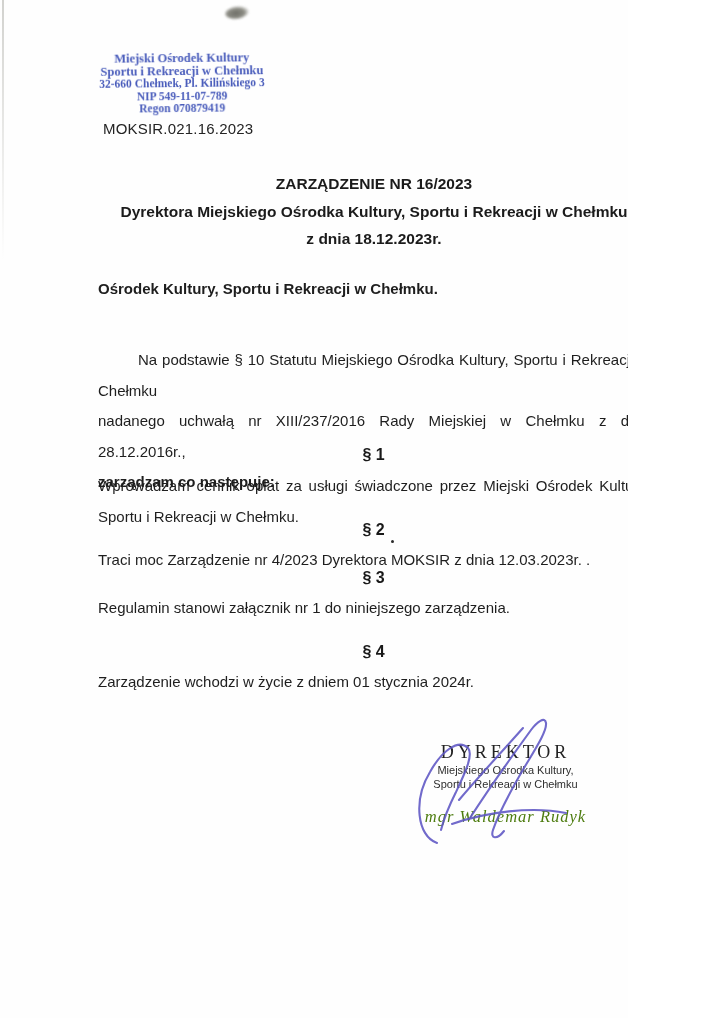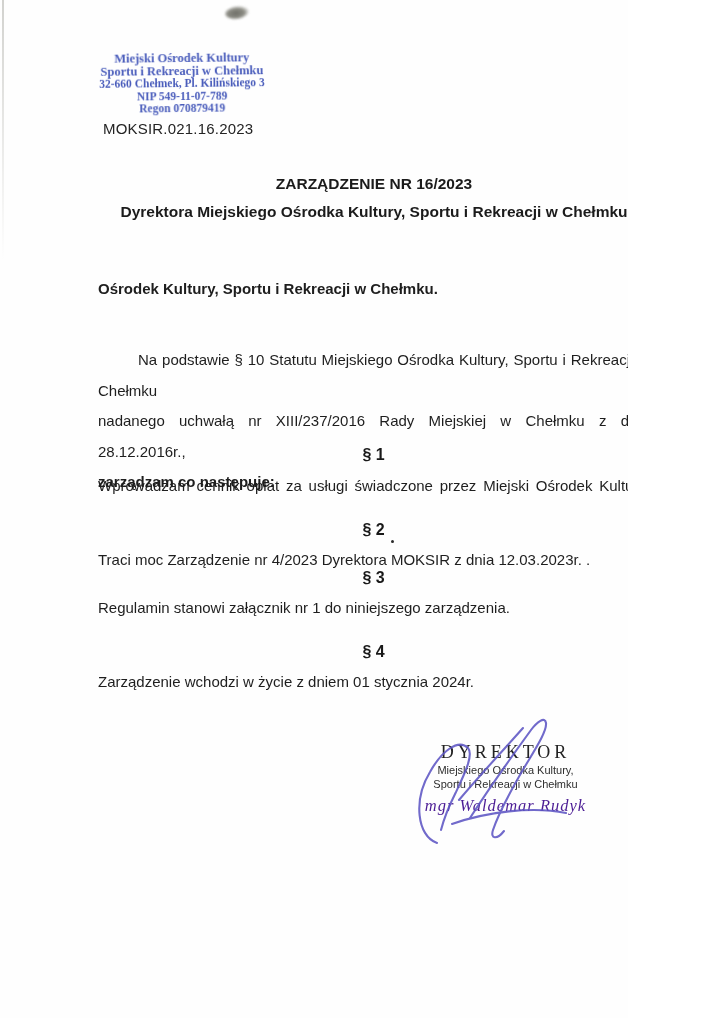--- a/index.html
+++ b/index.html
@@ -66,21 +66,21 @@
   }
   
   .sig-block { position:absolute; left:398px; top:742px; width:215px; text-align:center; }
   .sig-role {
     font-family:"Liberation Serif", serif; font-size:18px; letter-spacing:4px;
     color:#232323; font-weight:500;
   }
   .sig-org { font-size:11px; line-height:12.5px; color:#2e2e2e; margin-top:1px; }
   .sig-name {
     font-family:"Liberation Serif", serif; font-style:italic; font-size:16.5px;
-    letter-spacing:1px; color:#4c1d95; margin-top:6px;
+    letter-spacing:1px; color:#4d7c0f; margin-top:17px;
   }
   .sig-ink { position:absolute; left:405px; top:708px; pointer-events:none; }
 </style>
 </head>
 <body>
 
 <div class="page">
 
   <div class="edge-left"></div>
   <div class="edge-right"></div>
@@ -92,35 +92,37 @@
     <div class="s3">32-660 Chełmek, Pl. Kilińskiego 3</div>
     <div class="s4">NIP 549-11-07-789</div>
     <div class="s5">Regon 070879419</div>
   </div>
 
   <div class="refnum">MOKSIR.021.16.2023</div>
 
   <div class="title-block">
     <div>ZARZĄDZENIE NR 16/2023</div>
     <div>Dyrektora Miejskiego Ośrodka Kultury, Sportu i Rekreacji  w Chełmku</div>
+    <div>z dnia 18.12.2023r.</div>
   </div>
 
   <div class="col subject">
     <div class="lline">Ośrodek Kultury, Sportu i Rekreacji w Chełmku.</div>
   </div>
 
   <div class="col basis">
     <div class="jline indent">Na podstawie § 10  Statutu Miejskiego Ośrodka Kultury, Sportu i Rekreacji w Chełmku</div>
     <div class="jline">nadanego uchwałą nr XIII/237/2016 Rady Miejskiej w Chełmku z dnia 28.12.2016r.,</div>
     <div class="lline bold">zarządzam co następuje:</div>
   </div>
 
   <div class="sec-head sh1">§ 1</div>
   <div class="sec-text st1">
     <div class="jline">Wprowadzam   cennik opłat za usługi świadczone przez Miejski Ośrodek Kultury,</div>
+    <div class="lline">Sportu i Rekreacji w Chełmku.</div>
   </div>
 
   <div class="sec-head sh2">§ 2</div>
   <div class="ink-dot"></div>
   <div class="sec-text st2">
     <div class="lline">Traci moc Zarządzenie nr 4/2023 Dyrektora MOKSIR z dnia 12.03.2023r. .</div>
   </div>
 
   <div class="sec-head sh3">§ 3</div>
   <div class="sec-text st3">

